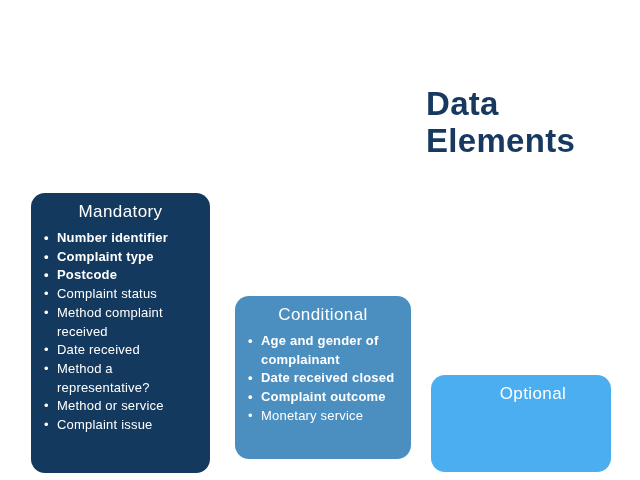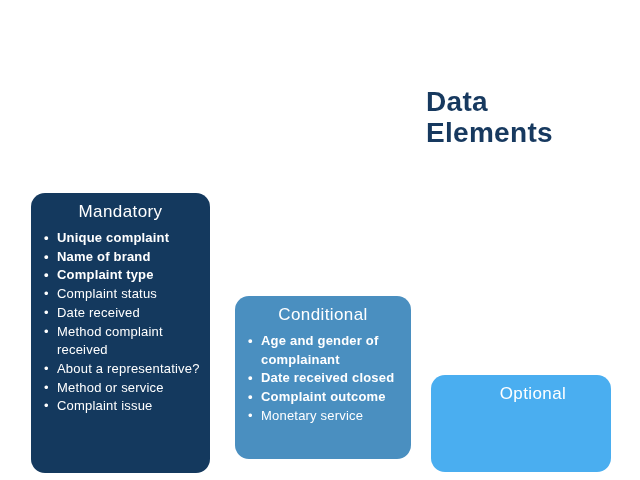--- a/index.html
+++ b/index.html
@@ -14,21 +14,21 @@
     background: #ffffff;
     overflow: hidden;
     font-family: "Liberation Sans", sans-serif;
   }
   .title {
     position: absolute;
     left: 426px;
     top: 86px;
     width: 175px;
     margin: 0;
-    font-size: 28px;
+    font-size: 33px;
     font-weight: bold;
     line-height: 1.12;
     letter-spacing: 0.3px;
   }
   .box {
     position: absolute;
     border-radius: 14px;
     color: #ffffff;
     box-sizing: border-box;
     margin-left: 8px;
@@ -66,27 +66,27 @@
 </head>
 <body>
 
 <div class="slide">
 
   <h1 class="title" style="color: rgb(23, 57, 95);">Data Elements</h1>
 
   <div class="box box-mandatory" style="background: rgb(20, 57, 94);">
     <div class="box-header">Mandatory</div>
     <ul class="box-list">
-        <li class="bold">Unique complaint</li>
-        <li class="bold">Name of brand</li>
+        <li class="bold">Number identifier</li>
         <li class="bold">Complaint type</li>
+        <li class="bold">Postcode</li>
         <li>Complaint status</li>
+        <li>Method complaint received</li>
         <li>Date received</li>
-        <li>Method complaint received</li>
-        <li>About a representative?</li>
+        <li>Method a representative?</li>
         <li>Method or service</li>
         <li>Complaint issue</li>
       </ul>
   </div>
 
   <div class="box box-conditional" style="background: rgb(74, 143, 192);">
     <div class="box-header">Conditional</div>
     <ul class="box-list">
         <li class="bold">Age and gender of complainant</li>
         <li class="bold">Date received closed</li>

